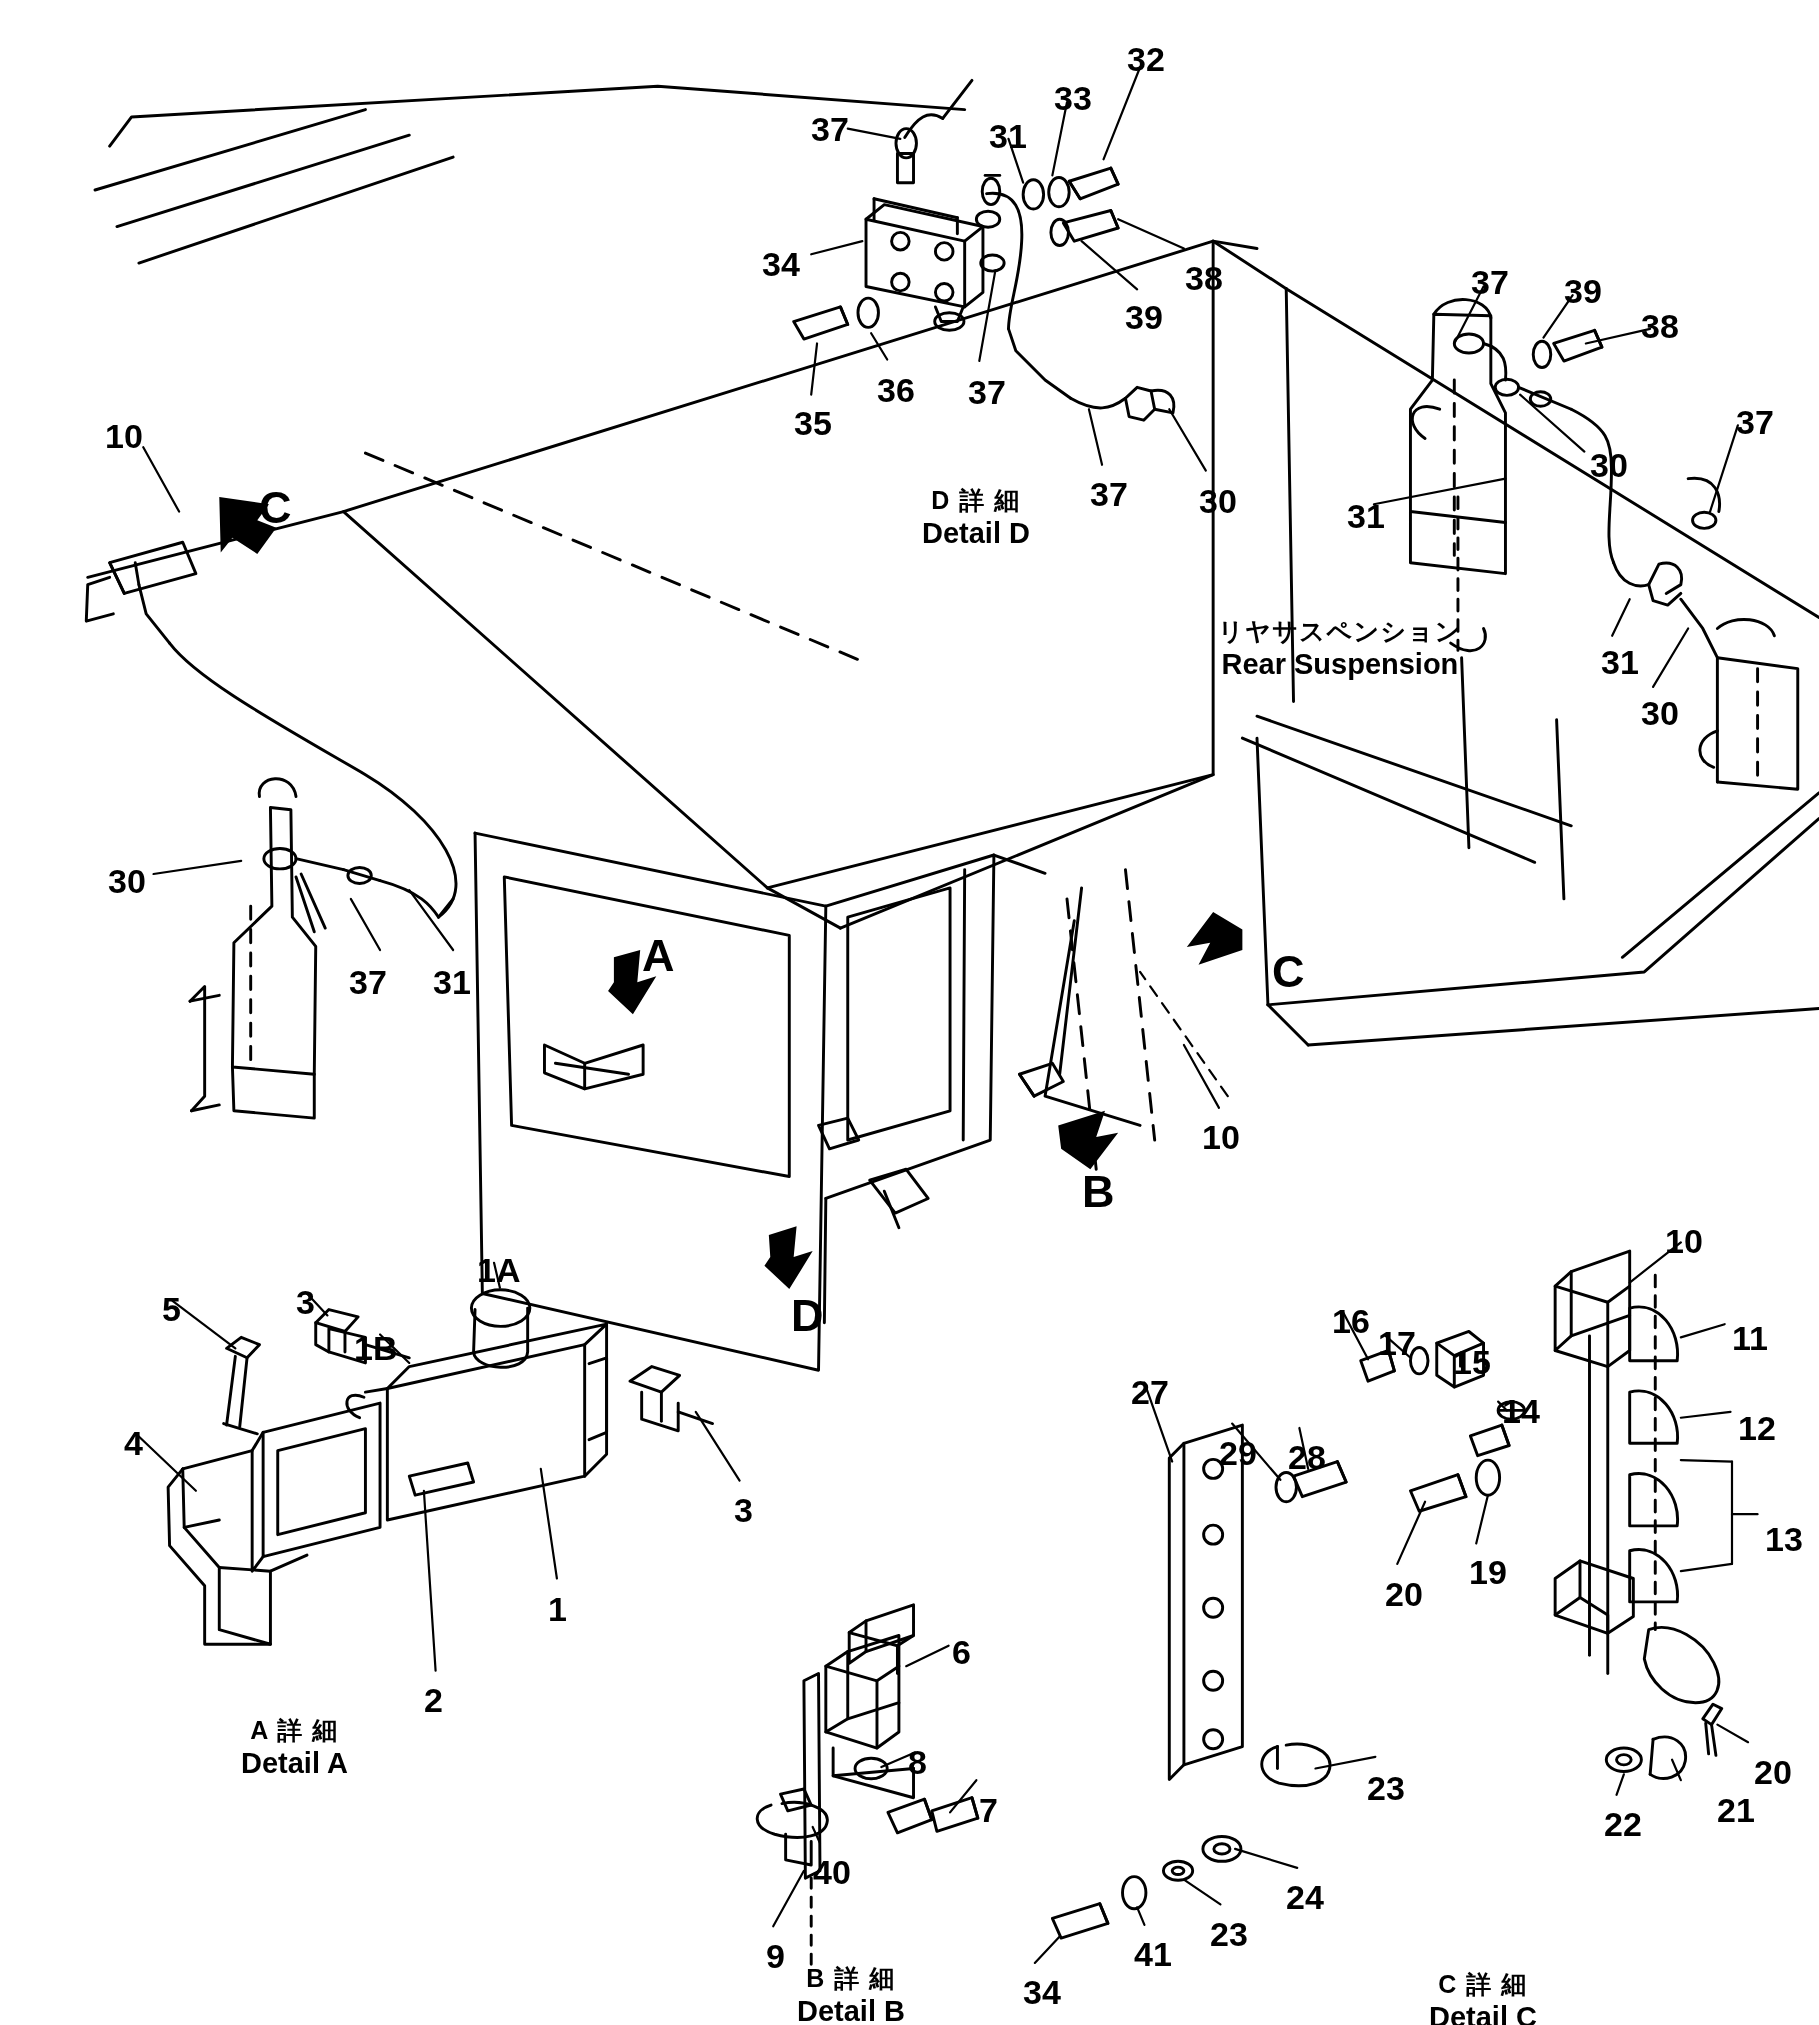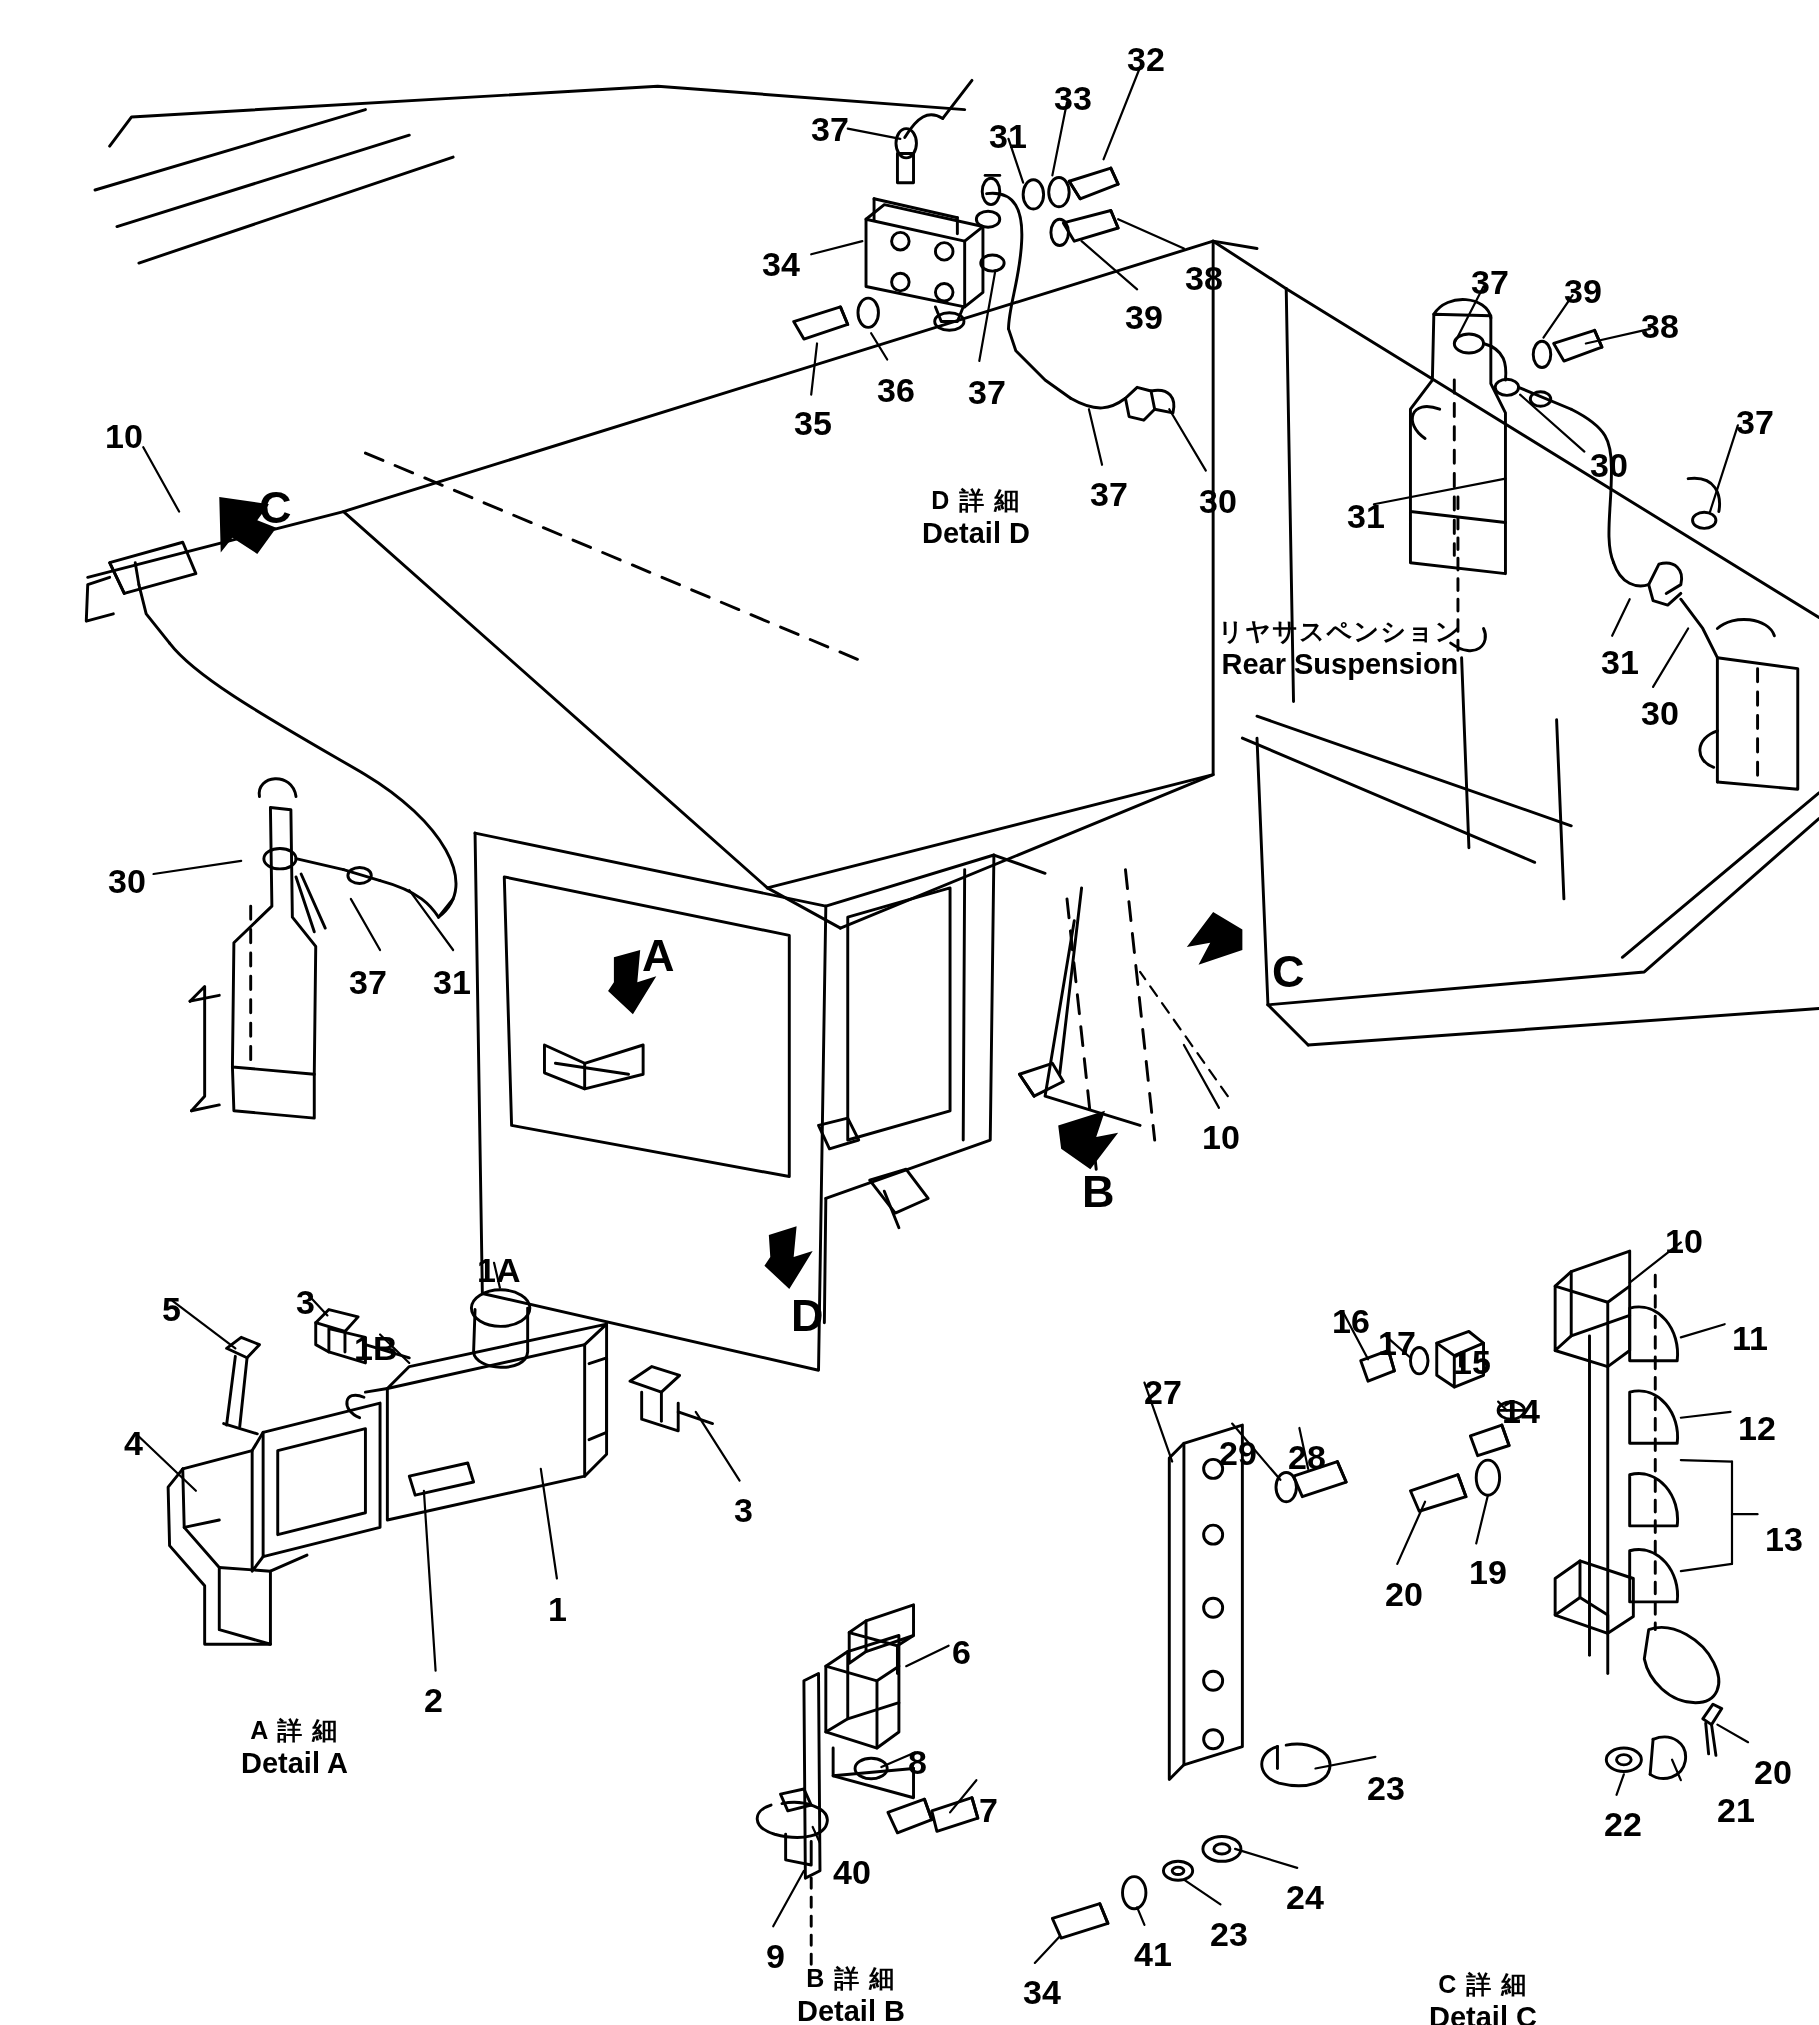--- a/index.html
+++ b/index.html
@@ -379,37 +379,37 @@
   <div class="lbl num" style="left:1385px;top:1575px;">20</div>
   <div class="lbl num" style="left:1469px;top:1553px;">19</div>
   <div class="lbl num" style="left:1754px;top:1753px;">20</div>
   <div class="lbl num" style="left:1717px;top:1791px;">21</div>
   <div class="lbl num" style="left:1604px;top:1805px;">22</div>
   <div class="lbl num" style="left:1367px;top:1769px;">23</div>
   <div class="lbl num" style="left:1210px;top:1915px;">23</div>
   <div class="lbl num" style="left:1286px;top:1878px;">24</div>
   <div class="lbl num" style="left:1134px;top:1935px;">41</div>
   <div class="lbl num" style="left:1023px;top:1973px;">34</div>
-  <div class="lbl num" style="left:1131px;top:1373px;margin-left:13px;">27</div>
+  <div class="lbl num" style="left:1131px;top:1373px;">27</div>
   <div class="lbl num" style="left:1288px;top:1438px;">28</div>
   <div class="lbl num" style="left:1219px;top:1434px;">29</div>
 
   <div class="lbl num" style="left:548px;top:1590px;">1</div>
   <div class="lbl num" style="left:477px;top:1251px;">1A</div>
   <div class="lbl num" style="left:354px;top:1329px;">1B</div>
   <div class="lbl num" style="left:424px;top:1681px;">2</div>
   <div class="lbl num" style="left:296px;top:1283px;">3</div>
   <div class="lbl num" style="left:734px;top:1491px;">3</div>
   <div class="lbl num" style="left:124px;top:1424px;">4</div>
   <div class="lbl num" style="left:162px;top:1290px;">5</div>
   <div class="lbl num" style="left:952px;top:1633px;">6</div>
   <div class="lbl num" style="left:979px;top:1791px;">7</div>
   <div class="lbl num" style="left:908px;top:1743px;">8</div>
   <div class="lbl num" style="left:766px;top:1937px;">9</div>
-  <div class="lbl num" style="left:813px;top:1853px;margin-left:20px;">40</div>
+  <div class="lbl num" style="left:813px;top:1853px;">40</div>
 
   <div class="lbl big" style="left:642px;top:930px;">A</div>
   <div class="lbl big" style="left:1082px;top:1166px;">B</div>
   <div class="lbl big" style="left:259px;top:482px;">C</div>
   <div class="lbl big" style="left:1272px;top:946px;">C</div>
   <div class="lbl big" style="left:791px;top:1290px;">D</div>
 
   <div class="lbl cap" style="left:922px;top:486px;">
     <div class="jp">D 詳 細</div>
     <div>Detail D</div>

